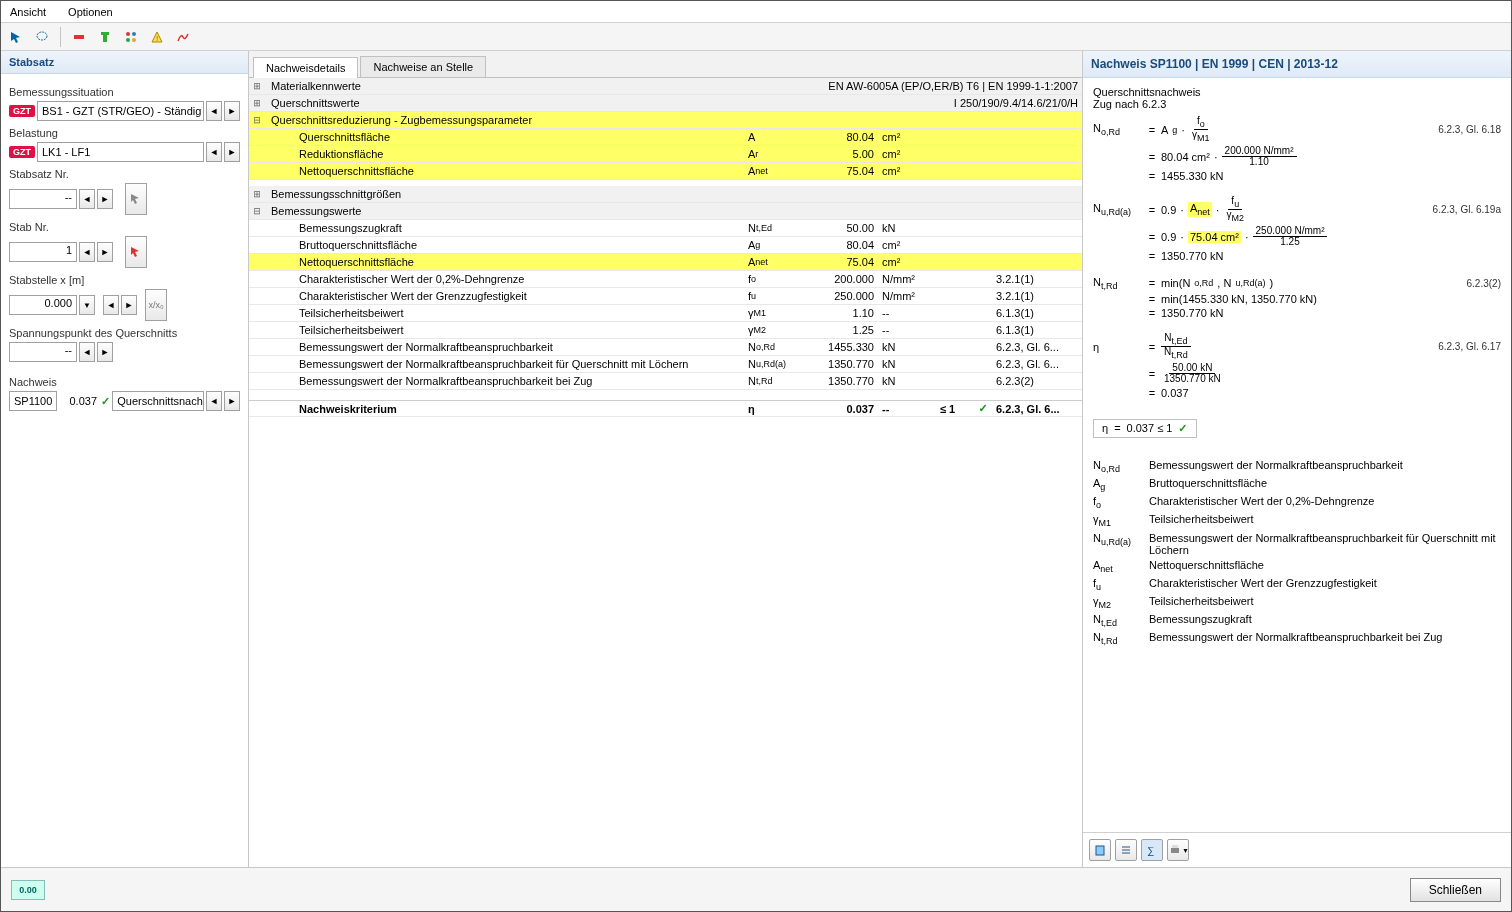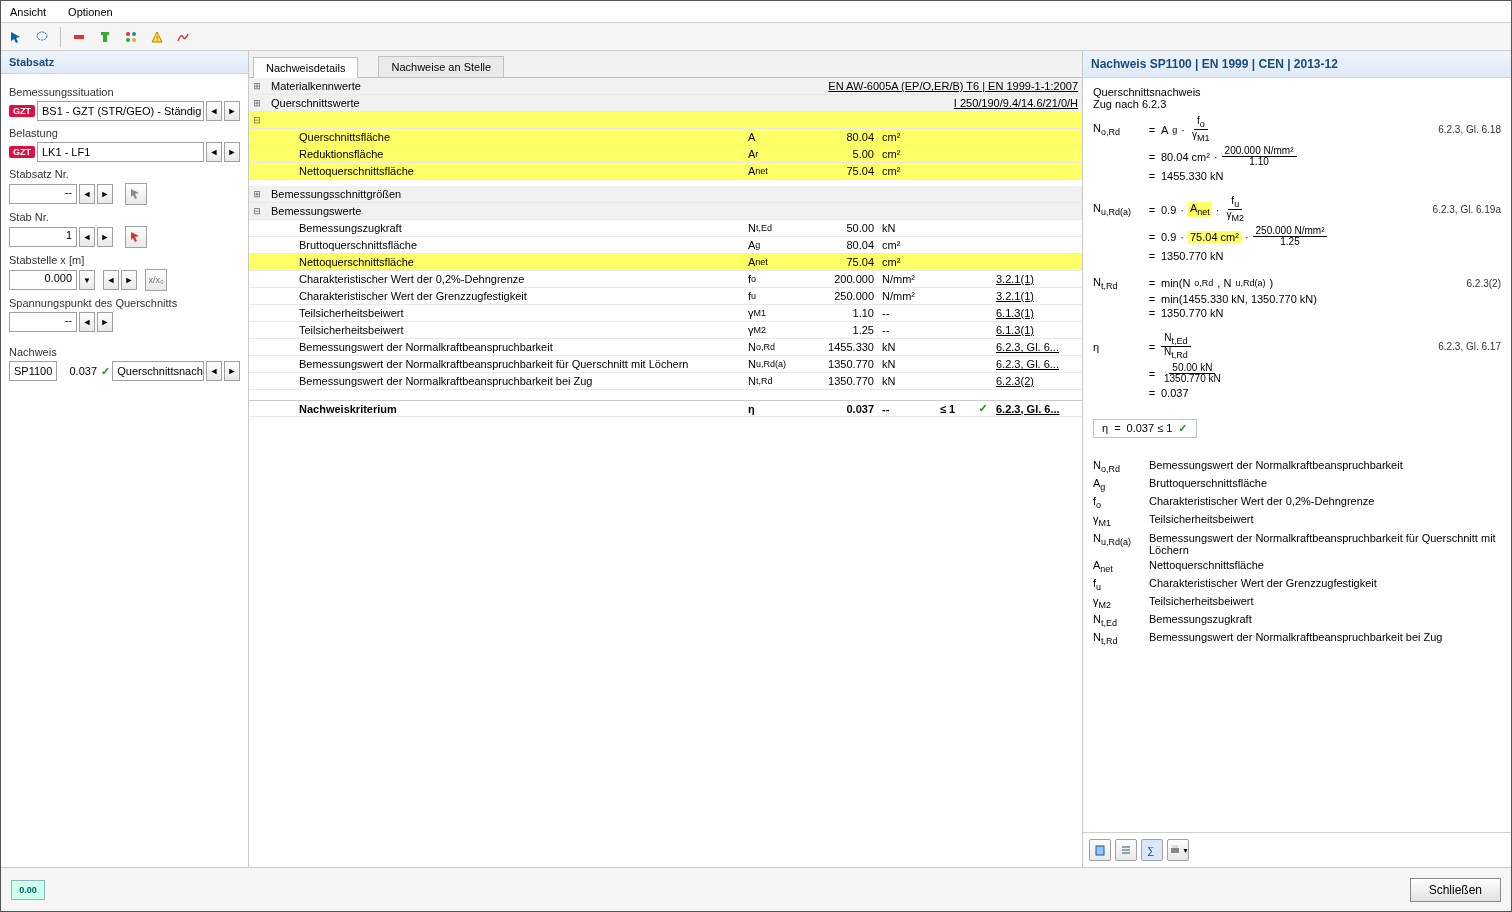--- a/index.html
+++ b/index.html
@@ -19,38 +19,38 @@
 .left { width: 248px; border-right:1px solid #c8c8c8; display:flex; flex-direction:column; background:#fff;}
 .left-hdr { background:linear-gradient(#eef4fb,#dfeaf7); padding: 5px 8px; font-weight:600; color:#1a4b7a; border-bottom:1px solid #c8d6e8;}
 .left-body { padding: 6px 8px; flex:1; overflow:auto;}
 .grp-label { font-size:11px; margin-top:6px; margin-bottom:3px; color:#333;}
 .row-ctrl { display:flex; align-items:center; gap:2px; margin-bottom:4px;}
 .badge-gzt { background:#d14; color:#fff; font-size:9px; font-weight:bold; padding:1px 4px; border-radius:2px;}
 .combo { flex:1; height:20px; border:1px solid #a0a0a0; background:#fff; padding:1px 4px; font-size:11px; display:flex; align-items:center; overflow:hidden; white-space:nowrap; text-overflow:ellipsis;}
 .spin-btn { width:16px; height:20px; border:1px solid #a0a0a0; background:linear-gradient(#fefefe,#e8e8e8); display:flex; align-items:center; justify-content:center; cursor:pointer; font-size:9px;}
 .num-in { width:68px; height:20px; border:1px solid #a0a0a0; background:#fff; padding:1px 4px; text-align:right;}
 .dd-arrow{width:16px;height:20px;border:1px solid #a0a0a0;background:linear-gradient(#fefefe,#e8e8e8);display:flex;align-items:center;justify-content:center;font-size:8px;cursor:pointer;}
-.chk-ico{width:22px;height:22px;border:1px solid #a0a0a0;background:linear-gradient(#fefefe,#e8e8e8);display:flex;align-items:center;justify-content:center;cursor:pointer;}
+.chk-ico{width:22px;height:32px;border:1px solid #a0a0a0;background:linear-gradient(#fefefe,#e8e8e8);display:flex;align-items:center;justify-content:center;cursor:pointer;}
 .center { flex:1; display:flex; flex-direction:column; min-width:0; border-right:1px solid #c8c8c8;}
 .tabs { display:flex; background:#f2f2f2; height:26px; align-items:flex-end; padding-left:4px;}
-.tab { padding:4px 12px; border:1px solid #c0c0c0; border-bottom:none; background:#eaeaea; cursor:pointer; margin-right:20px; font-size:11px;}
+.tab { padding:4px 12px; border:1px solid #c0c0c0; border-bottom:none; background:#eaeaea; cursor:pointer; margin-right:2px; font-size:11px;}
 .tab.active { background:#fff; position:relative; top:1px;}
 .grid-area { flex:1; overflow:auto; border-top:1px solid #c0c0c0; background:#fff;}
 .grid-row { display:flex; align-items:stretch; min-height:17px; border-bottom:1px solid #e8e8e8; font-size:11px;}
 .grid-row.header { background:#f1f1f1; font-weight:normal;}
 .grid-row.hl { background:#ffff66;}
 .g-exp{width:16px;display:flex;align-items:center;justify-content:center;color:#666;cursor:pointer;font-size:9px;}
 .g-name{padding:1px 2px 1px 6px; display:flex;align-items:center; overflow:hidden;white-space:nowrap;}
 .g-name.i2{padding-left:34px;}
 .g-sym{width:60px;padding:1px 4px;display:flex;align-items:center;}
 .g-val{width:74px;padding:1px 4px;text-align:right;display:flex;align-items:center;justify-content:flex-end;}
 .g-unit{width:60px;padding:1px 4px;display:flex;align-items:center;}
 .g-cmp{width:36px;padding:1px 2px;display:flex;align-items:center;}
 .g-chk{width:18px;display:flex;align-items:center;justify-content:center;color:#1a8f1a;font-weight:bold;}
-.g-ref{width:90px;padding:1px 4px;display:flex;align-items:center;overflow:hidden;white-space:nowrap;text-overflow:ellipsis;text-decoration:underline;}
+.g-ref{width:90px;padding:1px 4px;display:flex;align-items:center;overflow:hidden;white-space:nowrap;text-overflow:ellipsis;}
 .g-flex{flex:1;}
 .sub{font-size:9px;vertical-align:sub;}
 .right { width:428px; display:flex; flex-direction:column; background:#fff;}
 .r-hdr { padding:6px 8px; font-weight:600; color:#1a4b7a; background:linear-gradient(#eef4fb,#dfeaf7); border-bottom:1px solid #c8d6e8; font-size:12px;}
 .r-body { flex:1; overflow:auto; padding:8px 10px; font-size:11px;}
 .eq-block { margin:6px 0 14px 0;}
 .eq-row { display:flex; align-items:center; margin:2px 0;}
 .eq-lhs{width:50px;text-align:left;}
 .eq-eq{width:18px;text-align:center;}
 .eq-rhs{flex:1; display:flex; align-items:center; gap:4px;}
@@ -214,20 +214,21 @@
           <div class="g-name g-flex">Materialkennwerte</div>
           <div class="g-ref" style="width:320px;text-align:right;justify-content:flex-end;">EN AW-6005A (EP/O,ER/B) T6 | EN 1999-1-1:2007</div>
         </div>
         <div class="grid-row header">
           <div class="g-exp">⊞</div>
           <div class="g-name g-flex">Querschnittswerte</div>
           <div class="g-ref" style="width:320px;text-align:right;justify-content:flex-end;">I 250/190/9.4/14.6/21/0/H</div>
         </div>
         <div class="grid-row hl">
           <div class="g-exp">⊟</div>
+          <div class="g-name g-flex" style="font-weight:normal">Querschnittsreduzierung - Zugbemessungsparameter</div>
           <div style="width:338px"></div>
         </div>
         <div class="grid-row hl">
             <div class="g-exp"></div>
             <div class="g-name i2 g-flex">Querschnittsfläche</div>
             <div class="g-sym">A</div>
             <div class="g-val">80.04</div>
             <div class="g-unit">cm²</div>
             <div class="g-cmp"></div>
             <div class="g-chk"></div>

